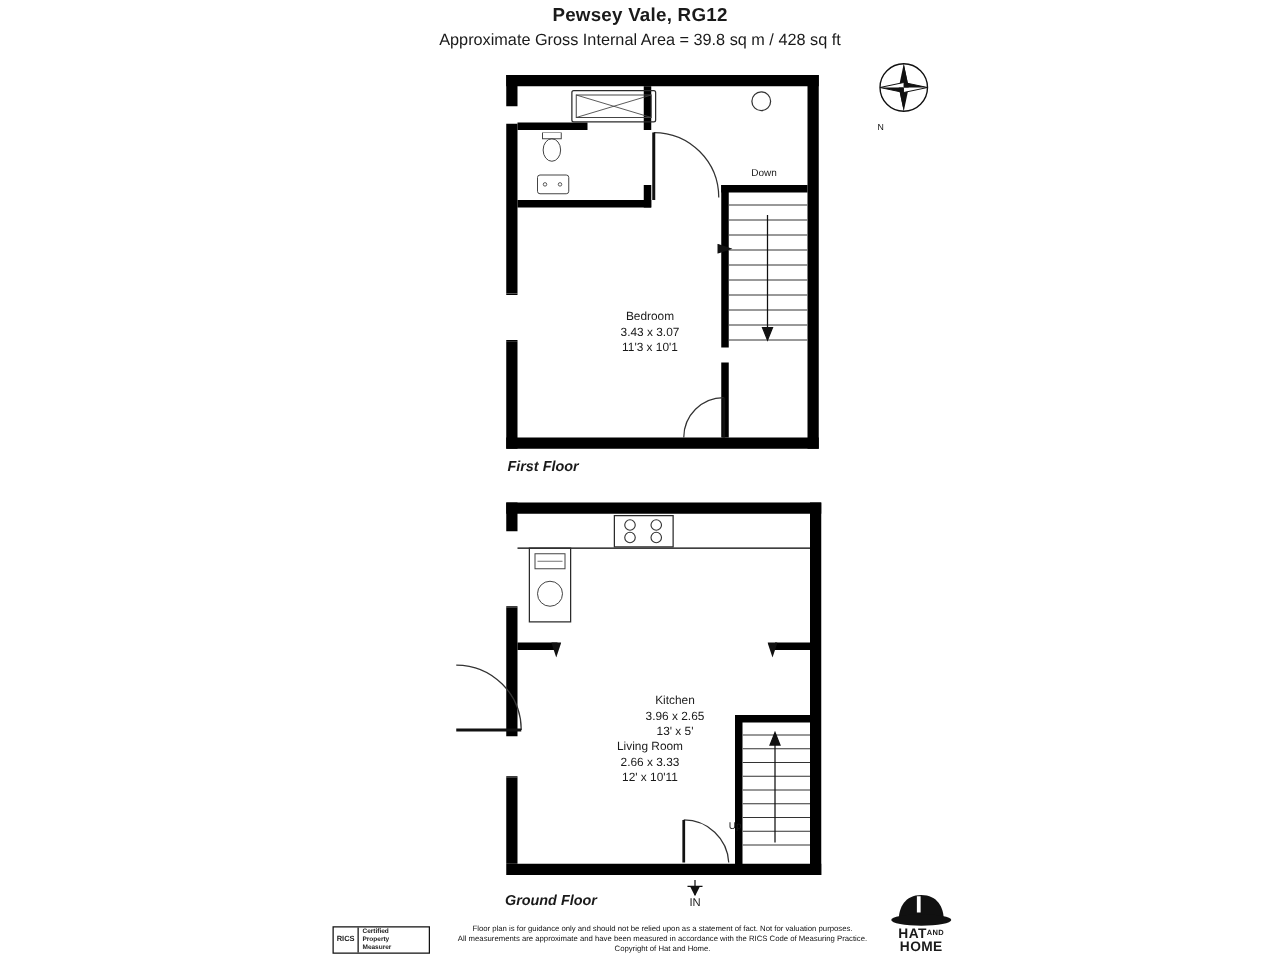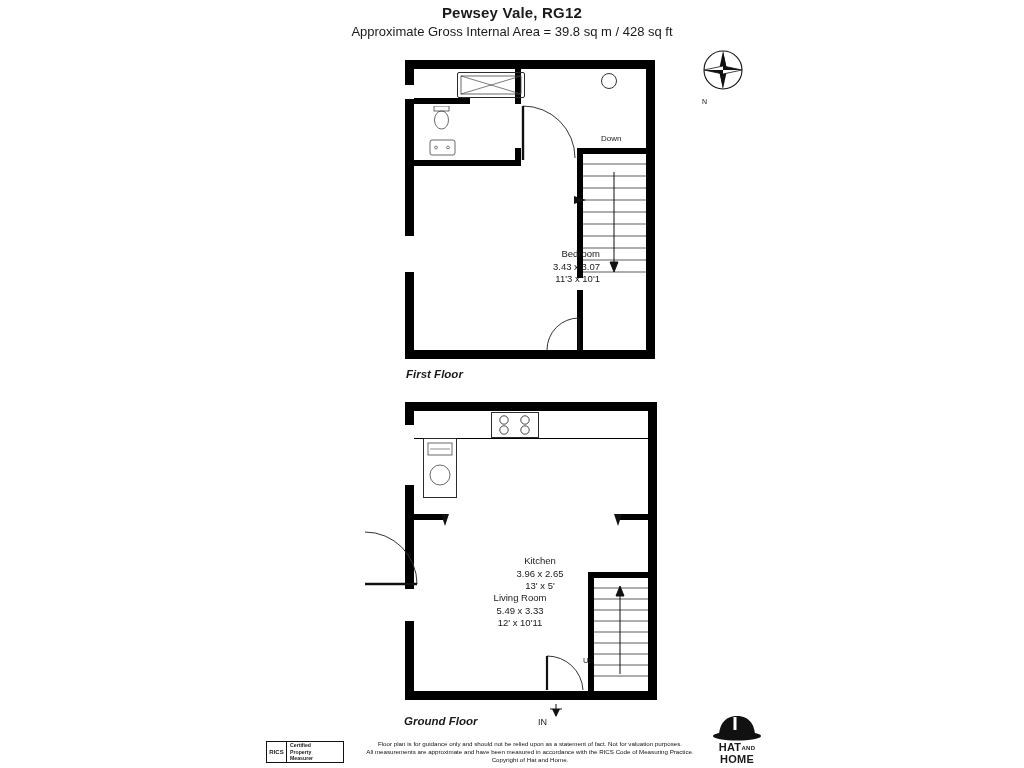--- a/index.html
+++ b/index.html
@@ -215,21 +215,21 @@
       <line x1="34" y1="2" x2="34" y2="34" stroke="#111" stroke-width="2.2"></line>
     </svg>
   </div>
 
   <div class="abs" style="left:165px; top:130px; width:16px; height:8px;">
     <svg width="16" height="8" viewBox="0 0 16 8">
         <polygon points="16,4 4,0 4,8" fill="#111"></polygon>
       </svg>
   </div>
 
-  <div class="room-label" style="left:35px; top:188px; width:160px;text-align:right;">
+  <div class="room-label" style="left:35px; top:188px; width:160px;">
     <span class="rname">Bedroom</span>
     <span class="rdim">3.43 x 3.07</span>
     <span class="rdim">11'3 x 10'1</span>
   </div>
 </div>
 
 <div class="abs floor-label" id="first-floor-label">First Floor</div>
 
 <div class="plan" id="ground-floor-plan">
 
@@ -317,34 +317,34 @@
 
   <div class="abs" style="left:140px; top:252px; width:40px; height:38px;">
     <svg width="40" height="38" viewBox="0 0 40 38">
       <path d="M2 2 A36 36 0 0 1 38 36" fill="none" stroke="#333" stroke-width="1"></path>
       <line x1="2" y1="2" x2="2" y2="36" stroke="#111" stroke-width="2.2"></line>
     </svg>
   </div>
 
   <div class="room-label" style="left:35px; top:277px; width:160px; top:178px;margin-top:12px;">
     <span class="rname">Living Room</span>
-    <span class="rdim">5.49 x 3.33</span>
+    <span class="rdim">2.66 x 3.33</span>
     <span class="rdim">12' x 10'11</span>
   </div>
 </div>
 
 <div class="abs floor-label" id="ground-floor-label">Ground Floor</div>
 
 <div class="abs" style="left:538px; top:704px; width:36px; height:26px;">
   <svg width="36" height="14" viewBox="0 0 36 14">
     <line x1="18" y1="0" x2="18" y2="12" stroke="#111" stroke-width="1"></line>
     <line x1="12" y1="5" x2="24" y2="5" stroke="#111" stroke-width="1"></line>
     <polygon points="18,13 14,5 22,5" fill="#111"></polygon>
   </svg>
-  <div style="position:absolute; left:0; top:13px; width:36px; font-size:9px;">IN</div>
+  <div style="position:absolute; left:0; top:13px; width:36px; text-align:center; font-size:9px;">IN</div>
 </div>
 
 <div class="abs" id="rics-badge">
   <div class="ricsmark">RICS</div>
   <div class="rics-text">
     <div>Certified</div>
     <div>Property</div>
     <div>Measurer</div>
   </div>
 </div>

